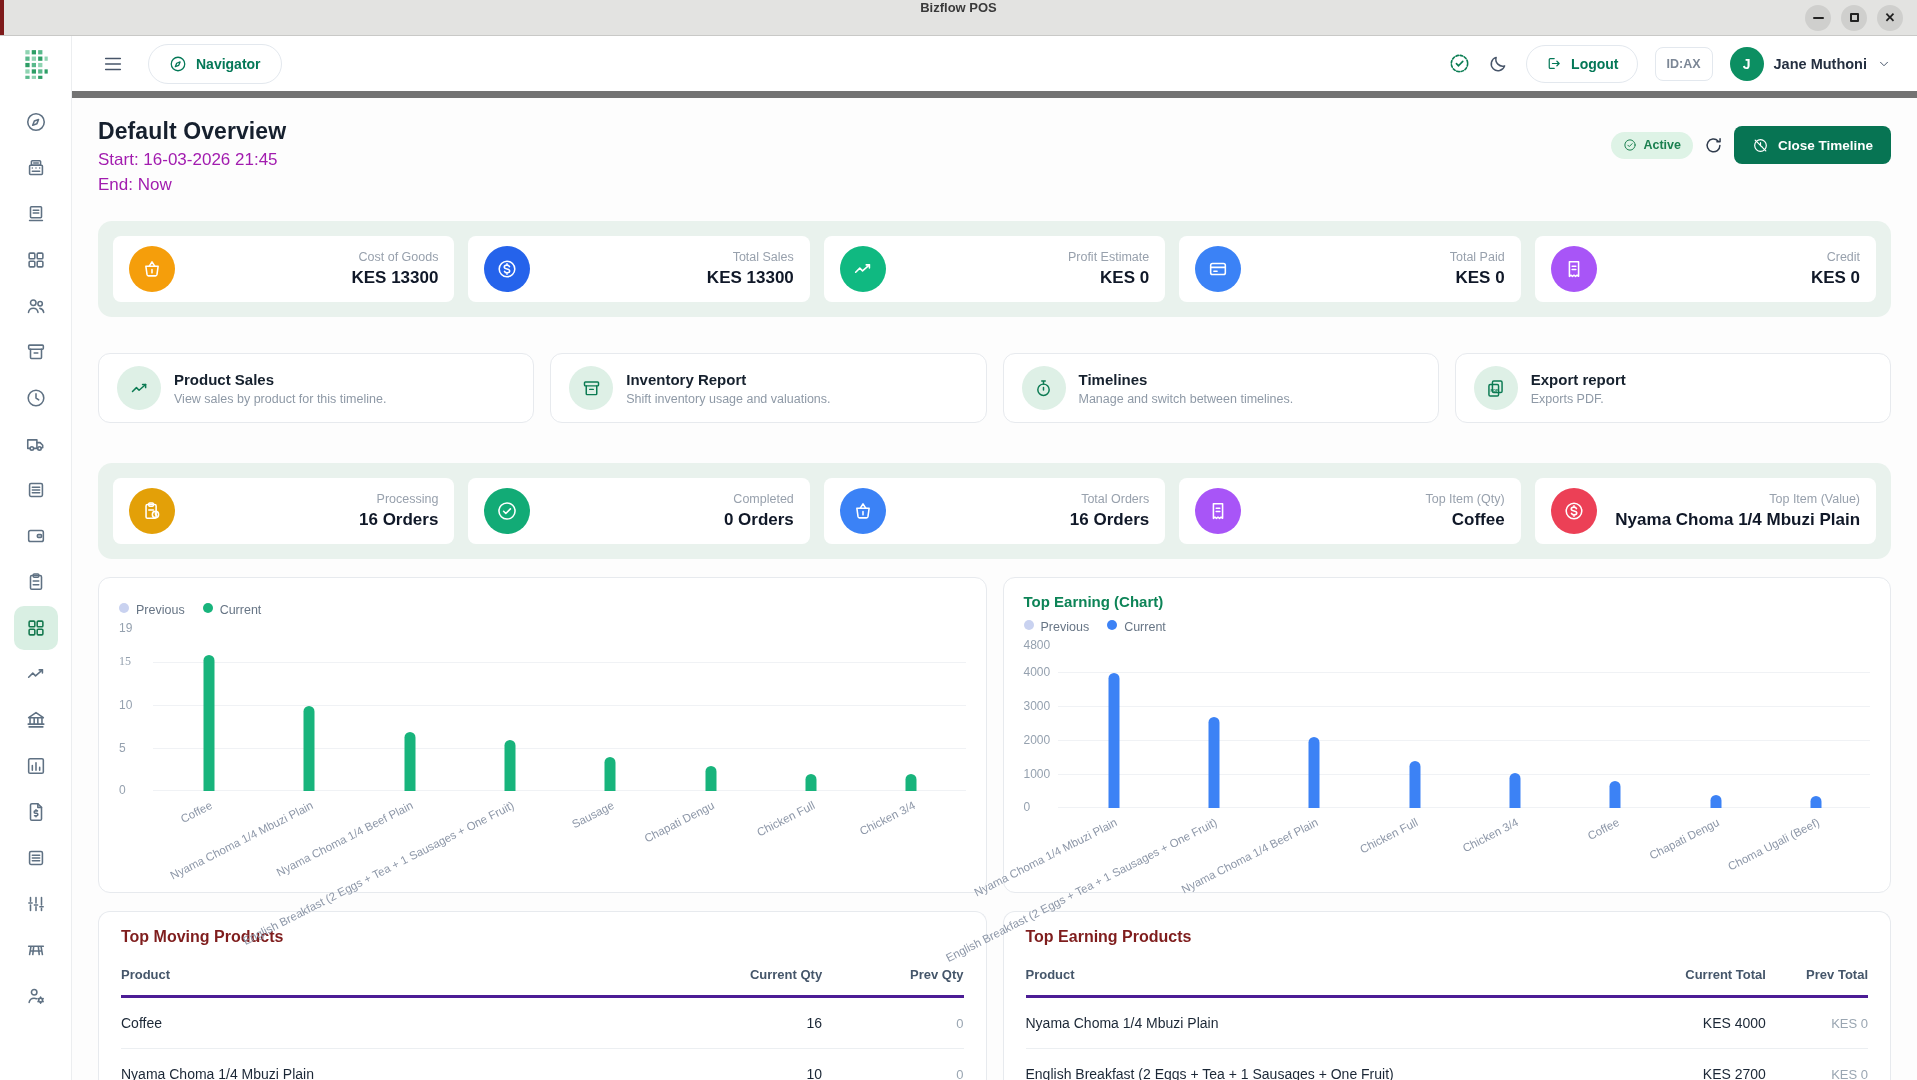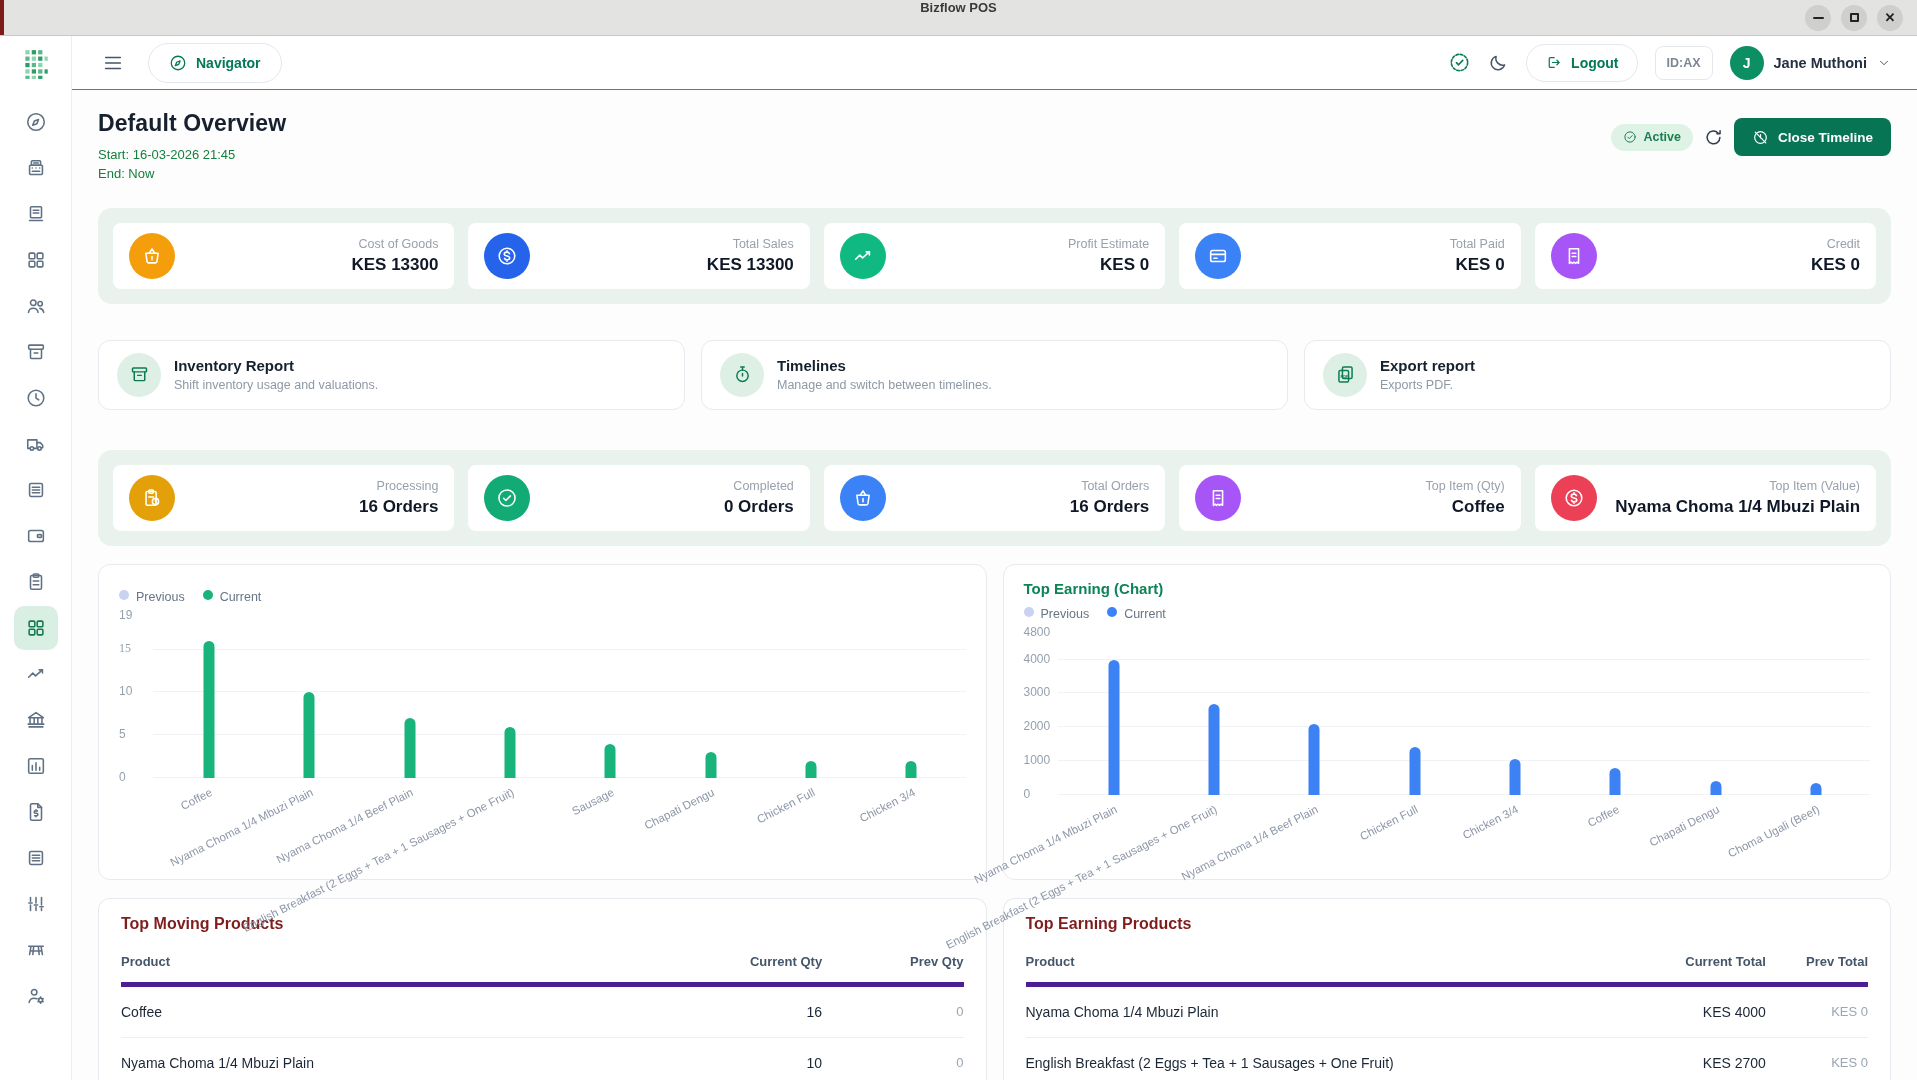--- a/index.html
+++ b/index.html
@@ -15,38 +15,38 @@
 .glyph-max{width:9px;height:9px;border:2px solid #222;border-radius:1px}
 .glyph-close{font-size:13px;font-weight:700;line-height:1}
 
 .app{display:flex;height:1044px}
 .sidebar{width:72px;background:#fff;border-right:1px solid #eceef0;display:flex;flex-direction:column;align-items:center;padding-top:12px;flex:none}
 .logo{margin-bottom:16px}
 .side-item{width:44px;height:44px;border-radius:10px;display:flex;align-items:center;justify-content:center;color:#5f7183;margin-bottom:2px;cursor:pointer}
 .side-item.active{background:#d9efe3;color:#14794f}
 .main-col{flex:1;display:flex;flex-direction:column;min-width:0}
 
-.topbar{height:54px;background:#fff;border-bottom:1px solid #737373;display:flex;align-items:center;padding:0 26px 0 30px;flex:none}
+.topbar{height:62px;background:#fff;border-bottom:7px solid #737373;display:flex;align-items:center;padding:0 26px 0 30px;flex:none}
 .ic{display:inline-flex;align-items:center;justify-content:center}
 .menu-btn{color:#475569;cursor:pointer}
 .pill-btn{display:inline-flex;align-items:center;gap:9px;height:40px;border:1px solid #e3e8ee;border-radius:20px;background:#fff;padding:0 20px;color:#047857;font-size:14px;font-weight:700;cursor:pointer;margin-left:24px}
 .top-right{margin-left:auto;display:flex;align-items:center;gap:17px}
 .seal{color:#0a7d53}
 .moon{color:#475569}
 .logout-btn{display:inline-flex;align-items:center;gap:9px;height:38px;border:1px solid #e3e8ee;border-radius:19px;background:#fff;padding:0 18px;color:#047857;font-size:14px;font-weight:700;cursor:pointer}
 .id-badge{height:34px;display:flex;align-items:center;border:1px solid #e3e8ee;border-radius:8px;padding:0 11px;font-size:12.5px;font-weight:700;color:#7c8796}
 .user{display:flex;align-items:center;gap:10px;cursor:pointer}
 .avatar{width:34px;height:34px;border-radius:50%;background:#0c8f62;color:#fff;display:flex;align-items:center;justify-content:center;font-size:14px;font-weight:700}
 .user-name{font-size:14.5px;font-weight:700;color:#253041}
 .chev{color:#475569}
 
 .content{flex:1;overflow:hidden;padding:0 26px;background:#fdfdfd}
 .page-head{display:flex;justify-content:space-between;align-items:flex-start;margin-top:20px}
 .page-title{font-size:23px;font-weight:700;color:#16202e;letter-spacing:.1px}
-.page-dates{margin-top:9px;font-size:13px;color:#15803d;line-height:1.45}
+.page-dates{margin-top:3px;font-size:17px;color:#a21caf;line-height:1.45}
 .head-right{display:flex;align-items:center;gap:10px;margin-top:8px}
 .active-badge{display:inline-flex;align-items:center;gap:6px;height:27px;padding:0 12px;border-radius:14px;background:#def3e6;color:#1b8050;font-size:12.5px;font-weight:700}
 .refresh{color:#2f3b4c;cursor:pointer}
 .close-timeline{display:inline-flex;align-items:center;gap:9px;height:38px;padding:0 18px;border-radius:8px;background:#077453;color:#fff;font-size:13.5px;font-weight:700;border:none;cursor:pointer}
 
 .mint{display:flex;gap:14px;background:#e9f2ed;border-radius:14px;padding:15px}
 .mint.first{margin-top:24px}
 .mint.second{margin-top:40px}
 .stat-card{flex:1;background:#fff;border-radius:8px;display:flex;align-items:center;padding:10px 16px;min-width:0}
 .stat-ic{width:46px;height:46px;border-radius:50%;color:#fff;display:flex;align-items:center;justify-content:center;flex:none}
@@ -75,21 +75,21 @@
 .slot{flex:1;position:relative}
 .bar{position:absolute;bottom:0;left:50%;transform:translateX(-50%);width:11px;border-radius:6px 6px 0 0}
 .cat-labels{position:relative;height:100px;margin-left:40px;margin-right:4px}
 .cat-anchor{position:absolute;top:8px;width:0;height:0}
 .cat-label{position:absolute;right:0;top:0;white-space:nowrap;font-size:11.5px;color:#8d97a8;transform:rotate(-27deg);transform-origin:top right}
 
 .tables{display:flex;gap:16px;margin-top:18px}
 .table-card{flex:1;background:#fff;border:1px solid #e7eaee;border-radius:12px 12px 0 0;border-bottom:none;padding:16px 22px 0;min-height:400px;min-width:0}
 .table-title{font-size:16px;font-weight:700;color:#7f1d1d}
 table{width:100%;border-collapse:collapse;margin-top:6px}
-th{font-size:13px;font-weight:700;color:#45566a;text-align:left;padding:15px 0 13px;border-bottom:5px solid #4c1d95}
+th{font-size:13px;font-weight:700;color:#45566a;text-align:left;padding:15px 0 13px;border-bottom:3px solid #4c1d95}
 th.num{text-align:right}
 td{font-size:14px;color:#1b2736;padding:17px 0;border-bottom:1px solid #eceff2}
 td.num{text-align:right}
 td.prev{font-size:13px;color:#9aa6b2}
 </style>
 </head>
 <body>
 
 <div class="titlebar">
   <span class="red-strip"></span>
@@ -468,20 +468,34 @@
               <div class="stat-value">KES 0</div>
             </div>
           </div>
         </section>
 
       <section class="actions">
           <div class="action-card">
             <span class="action-ic">
               <span class="ic">
                 <svg viewBox="0 0 24 24" width="21" height="21" fill="none" stroke="currentColor" stroke-width="1.7" stroke-linecap="round" stroke-linejoin="round">
+                  <path d="M4 15.5l4.5-4.5 3 3L19 7.5"></path>
+                  <path d="M15.5 7.5H19V11"></path>
+                </svg>
+              </span>
+            </span>
+            <div class="action-txt">
+              <div class="action-title">Product Sales</div>
+              <div class="action-sub">View sales by product for this timeline.</div>
+            </div>
+          </div>
+          <div class="action-card">
+            <span class="action-ic">
+              <span class="ic">
+                <svg viewBox="0 0 24 24" width="21" height="21" fill="none" stroke="currentColor" stroke-width="1.7" stroke-linecap="round" stroke-linejoin="round">
                   <rect x="4" y="4.5" width="16" height="4.5" rx="1"></rect>
                   <path d="M6 9v9a1 1 0 0 0 1 1h10a1 1 0 0 0 1-1V9M10 13h4"></path>
                 </svg>
               </span>
             </span>
             <div class="action-txt">
               <div class="action-title">Inventory Report</div>
               <div class="action-sub">Shift inventory usage and valuations.</div>
             </div>
           </div>

